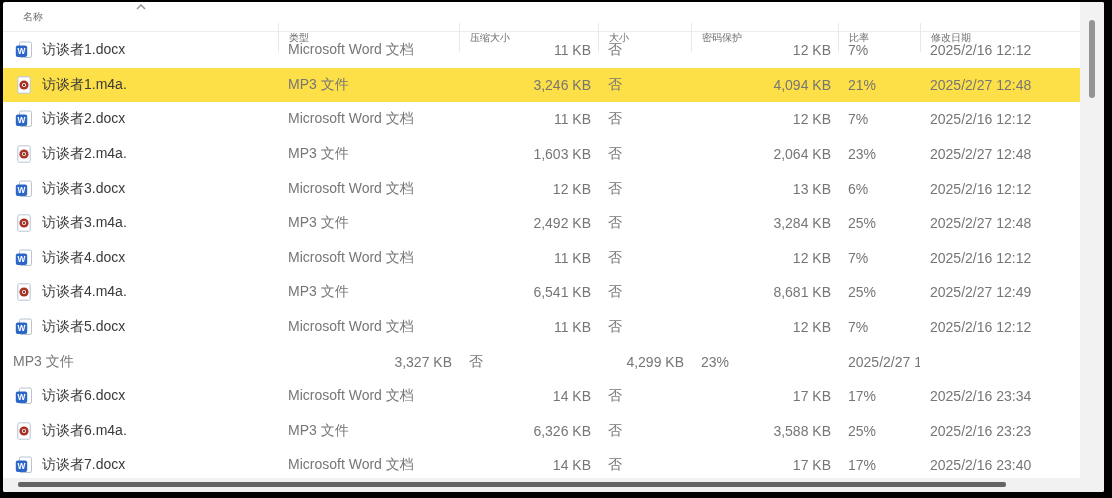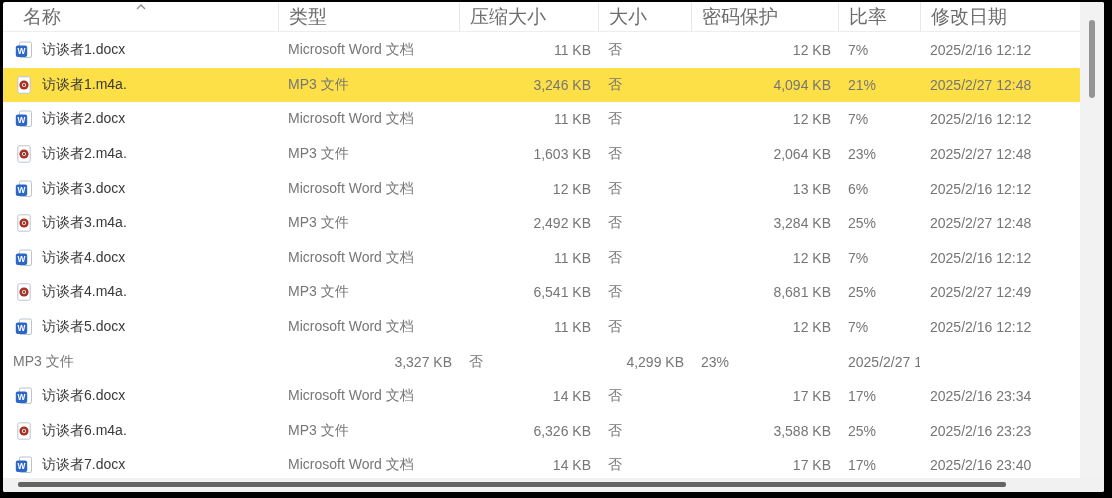--- a/index.html
+++ b/index.html
@@ -29,27 +29,27 @@
     position: relative;
     height: 30px;
     width: 1077px;
     border-bottom: 1px solid #ededed;
   }
   .hcell {
     display: flex;
     align-items: center;
     height: 100%;
     padding-left: 10px;
-    font-size: 19px;
+    font-size: 10px;
     color: #6d6d6d;
     white-space: nowrap;
     overflow: hidden;
     cursor: default;
   }
-  .hcell:not(:first-child) { border-left: 1px solid #e3e9f2; }
+  .hcell:not(:first-child) { border-left: 1px solid #e3e9f2; margin-top: 21px; }
   .hcell.h-name { padding-left: 20px; }
   .sort-caret {
     position: absolute;
     left: 132px; top: 1px;
     width: 12px; height: 8px;
     line-height: 0;
   }
   
   .list-body {
     position: absolute;

